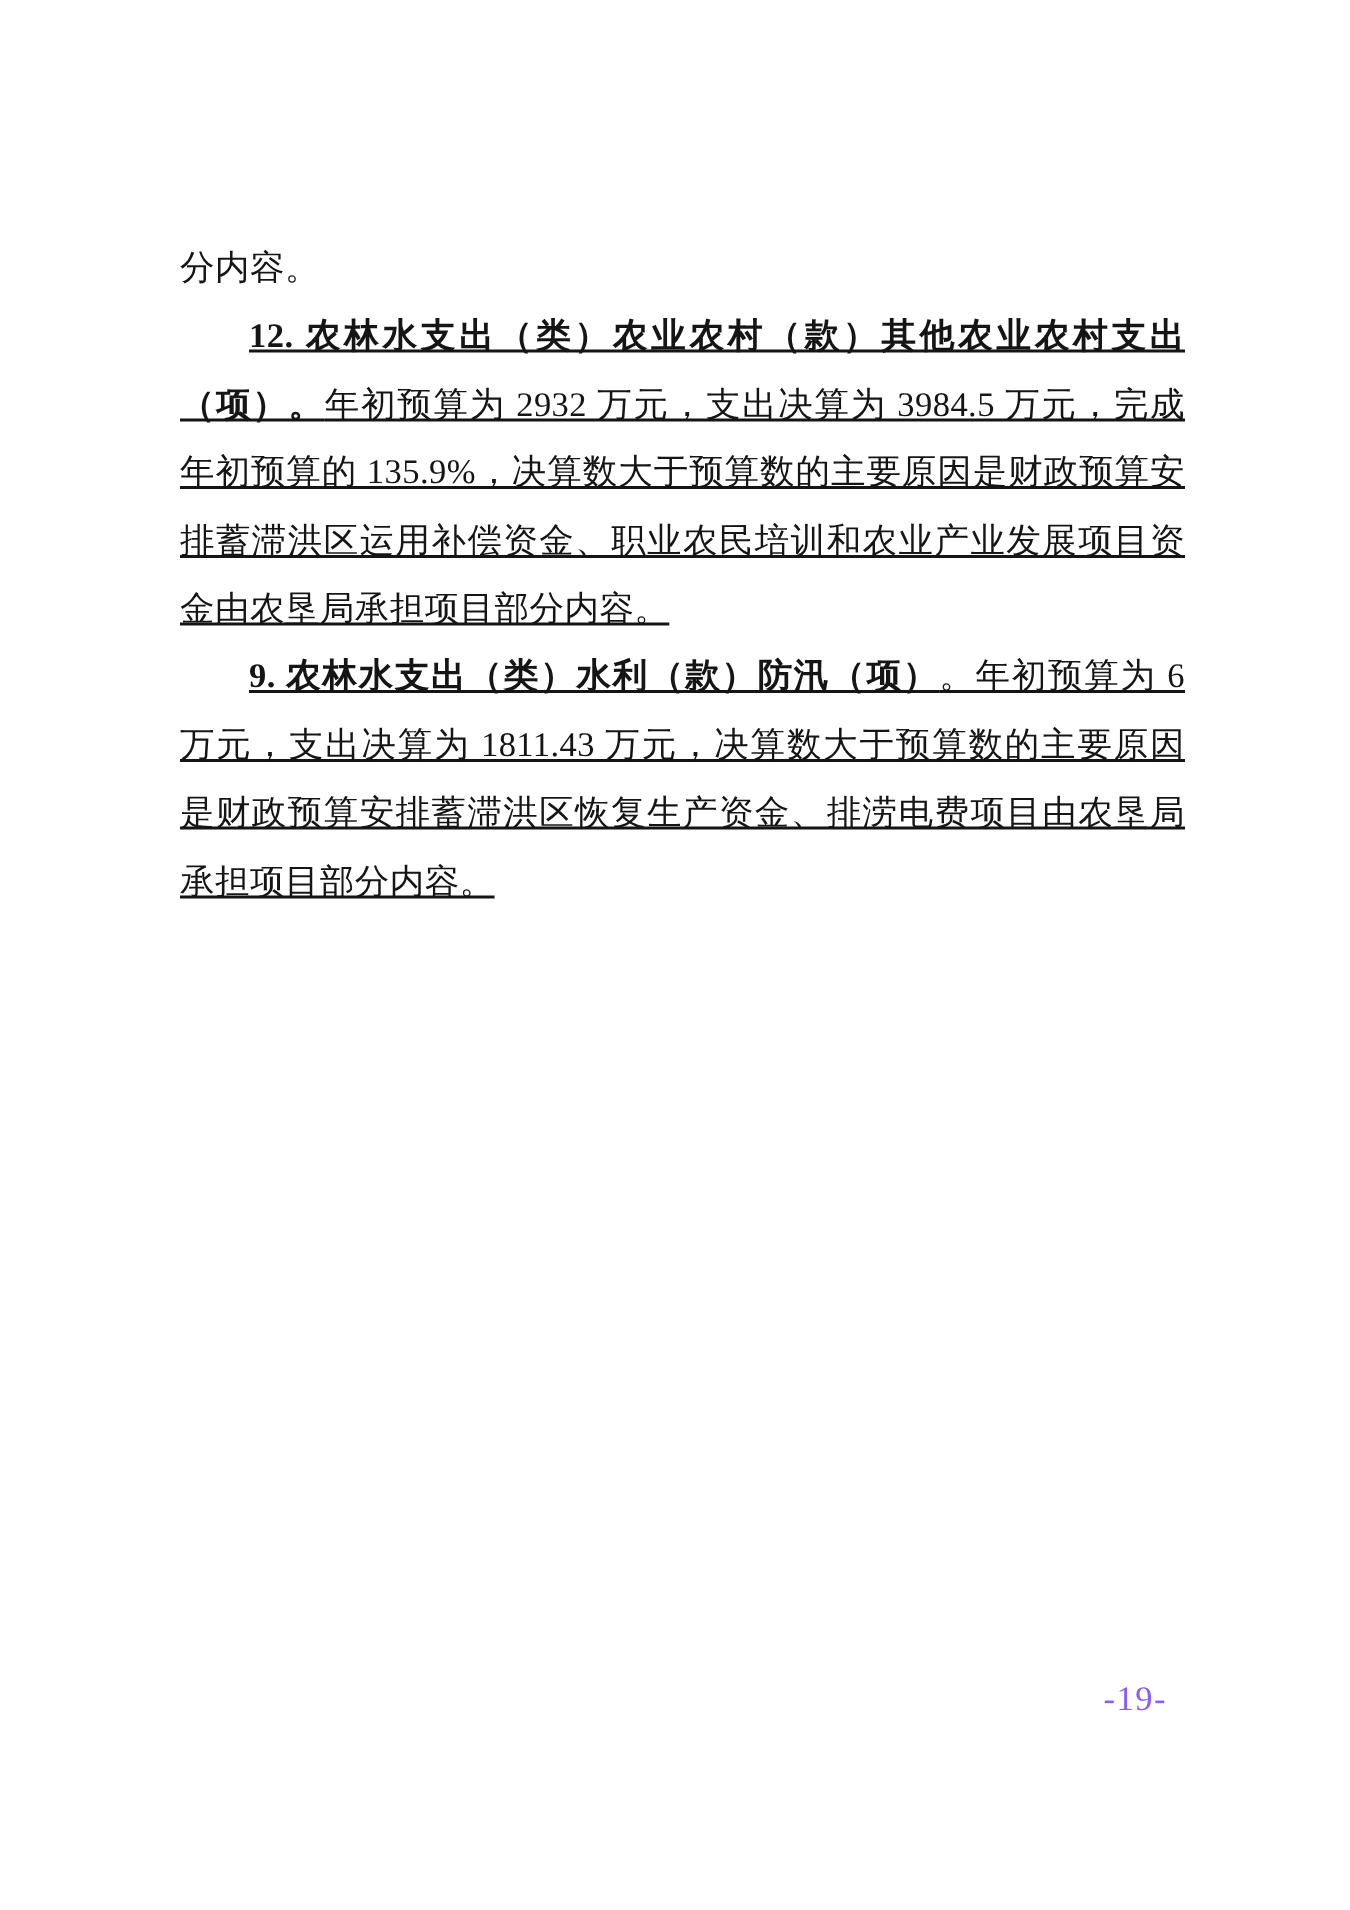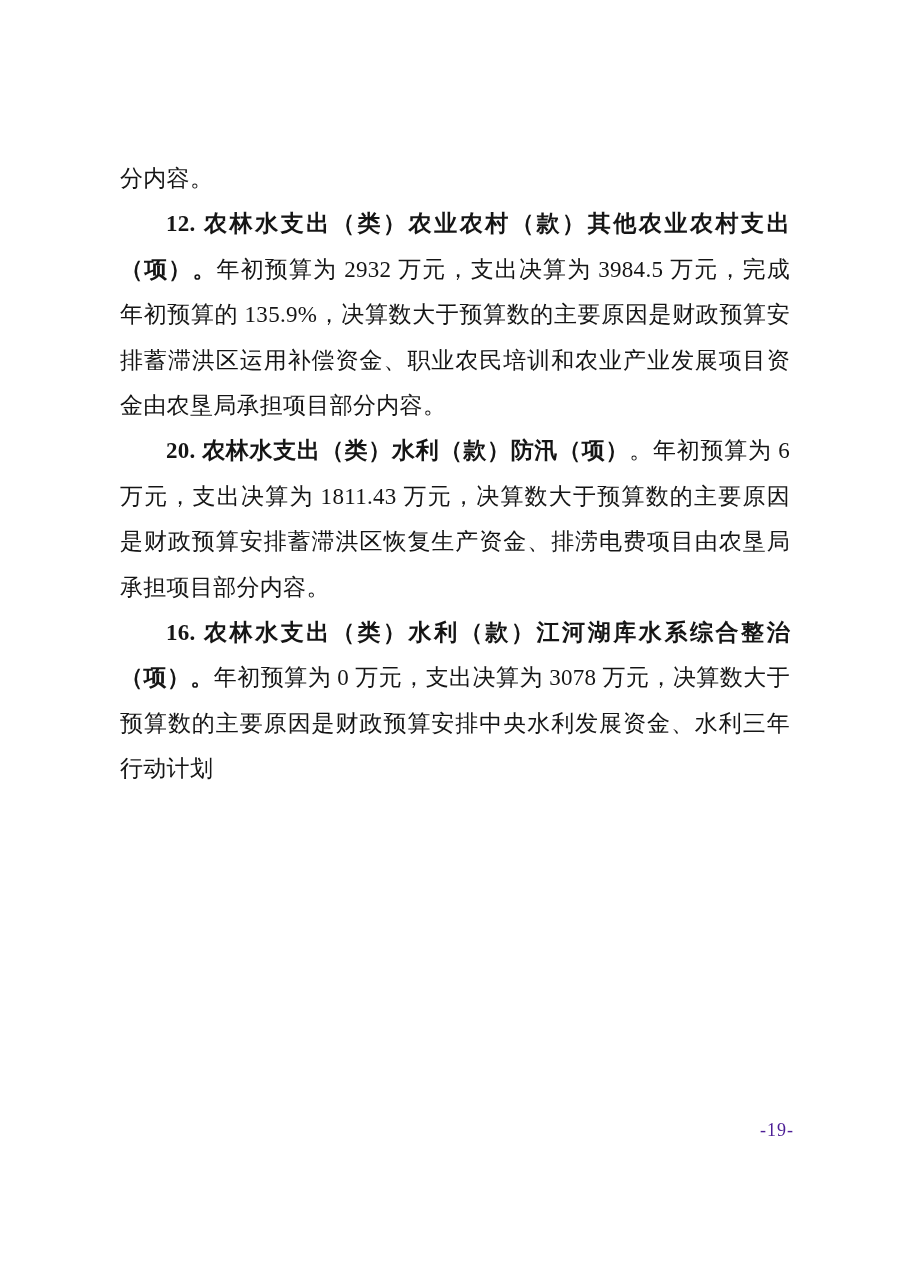--- a/index.html
+++ b/index.html
@@ -27,45 +27,45 @@
     text-align: justify;
     text-justify: inter-character;
     letter-spacing: 0.3px;
   }
   .content p {
     margin: 0;
     padding: 0;
   }
   .content p.indented {
     text-indent: 46px;
+    text-decoration: underline;
   }
   .para-heading {
     font-weight: bold;
   }
   .page-number {
     position: absolute;
     top: 1120px;
-    right: 106px;
-    font-size: 18px;
+    right: 122px;
+    font-size: 23px;
     letter-spacing: 1px;
-    color: #4c1d95;
+    color: #8b5cf6;
   }
 </style>
 </head>
 <body>
 
 <div class="page">
   <div class="content">
 
     <p><span class="para-body">分内容。</span></p>
 
     <p class="indented"><span class="para-heading">12. 农林水支出（类）农业农村（款）其他农业农村支出（项）。</span><span class="para-body">年初预算为 2932 万元，支出决算为 3984.5 万元，完成年初预算的 135.9%，决算数大于预算数的主要原因是财政预算安排蓄滞洪区运用补偿资金、职业农民培训和农业产业发展项目资金由农垦局承担项目部分内容。</span></p>
 
 
 
-    <p class="indented"><span class="para-heading">20. 农林水支出（类）水利（款）防汛（项）</span><span class="para-body">。年初预算为 6 万元，支出决算为 1811.43 万元，决算数大于预算数的主要原因是财政预算安排蓄滞洪区恢复生产资金、排涝电费项目由农垦局承担项目部分内容。</span></p>
+    <p class="indented"><span class="para-heading">9. 农林水支出（类）水利（款）防汛（项）</span><span class="para-body">。年初预算为 6 万元，支出决算为 1811.43 万元，决算数大于预算数的主要原因是财政预算安排蓄滞洪区恢复生产资金、排涝电费项目由农垦局承担项目部分内容。</span></p>
 
-    <p class="indented"><span class="para-heading">16. 农林水支出（类）水利（款）江河湖库水系综合整治（项）。</span><span class="para-body">年初预算为 0 万元，支出决算为 3078 万元，决算数大于预算数的主要原因是财政预算安排中央水利发展资金、水利三年行动计划</span></p>
 
   </div>
 
   <div class="page-number">-19-</div>
 </div>
 
 </body></html>

